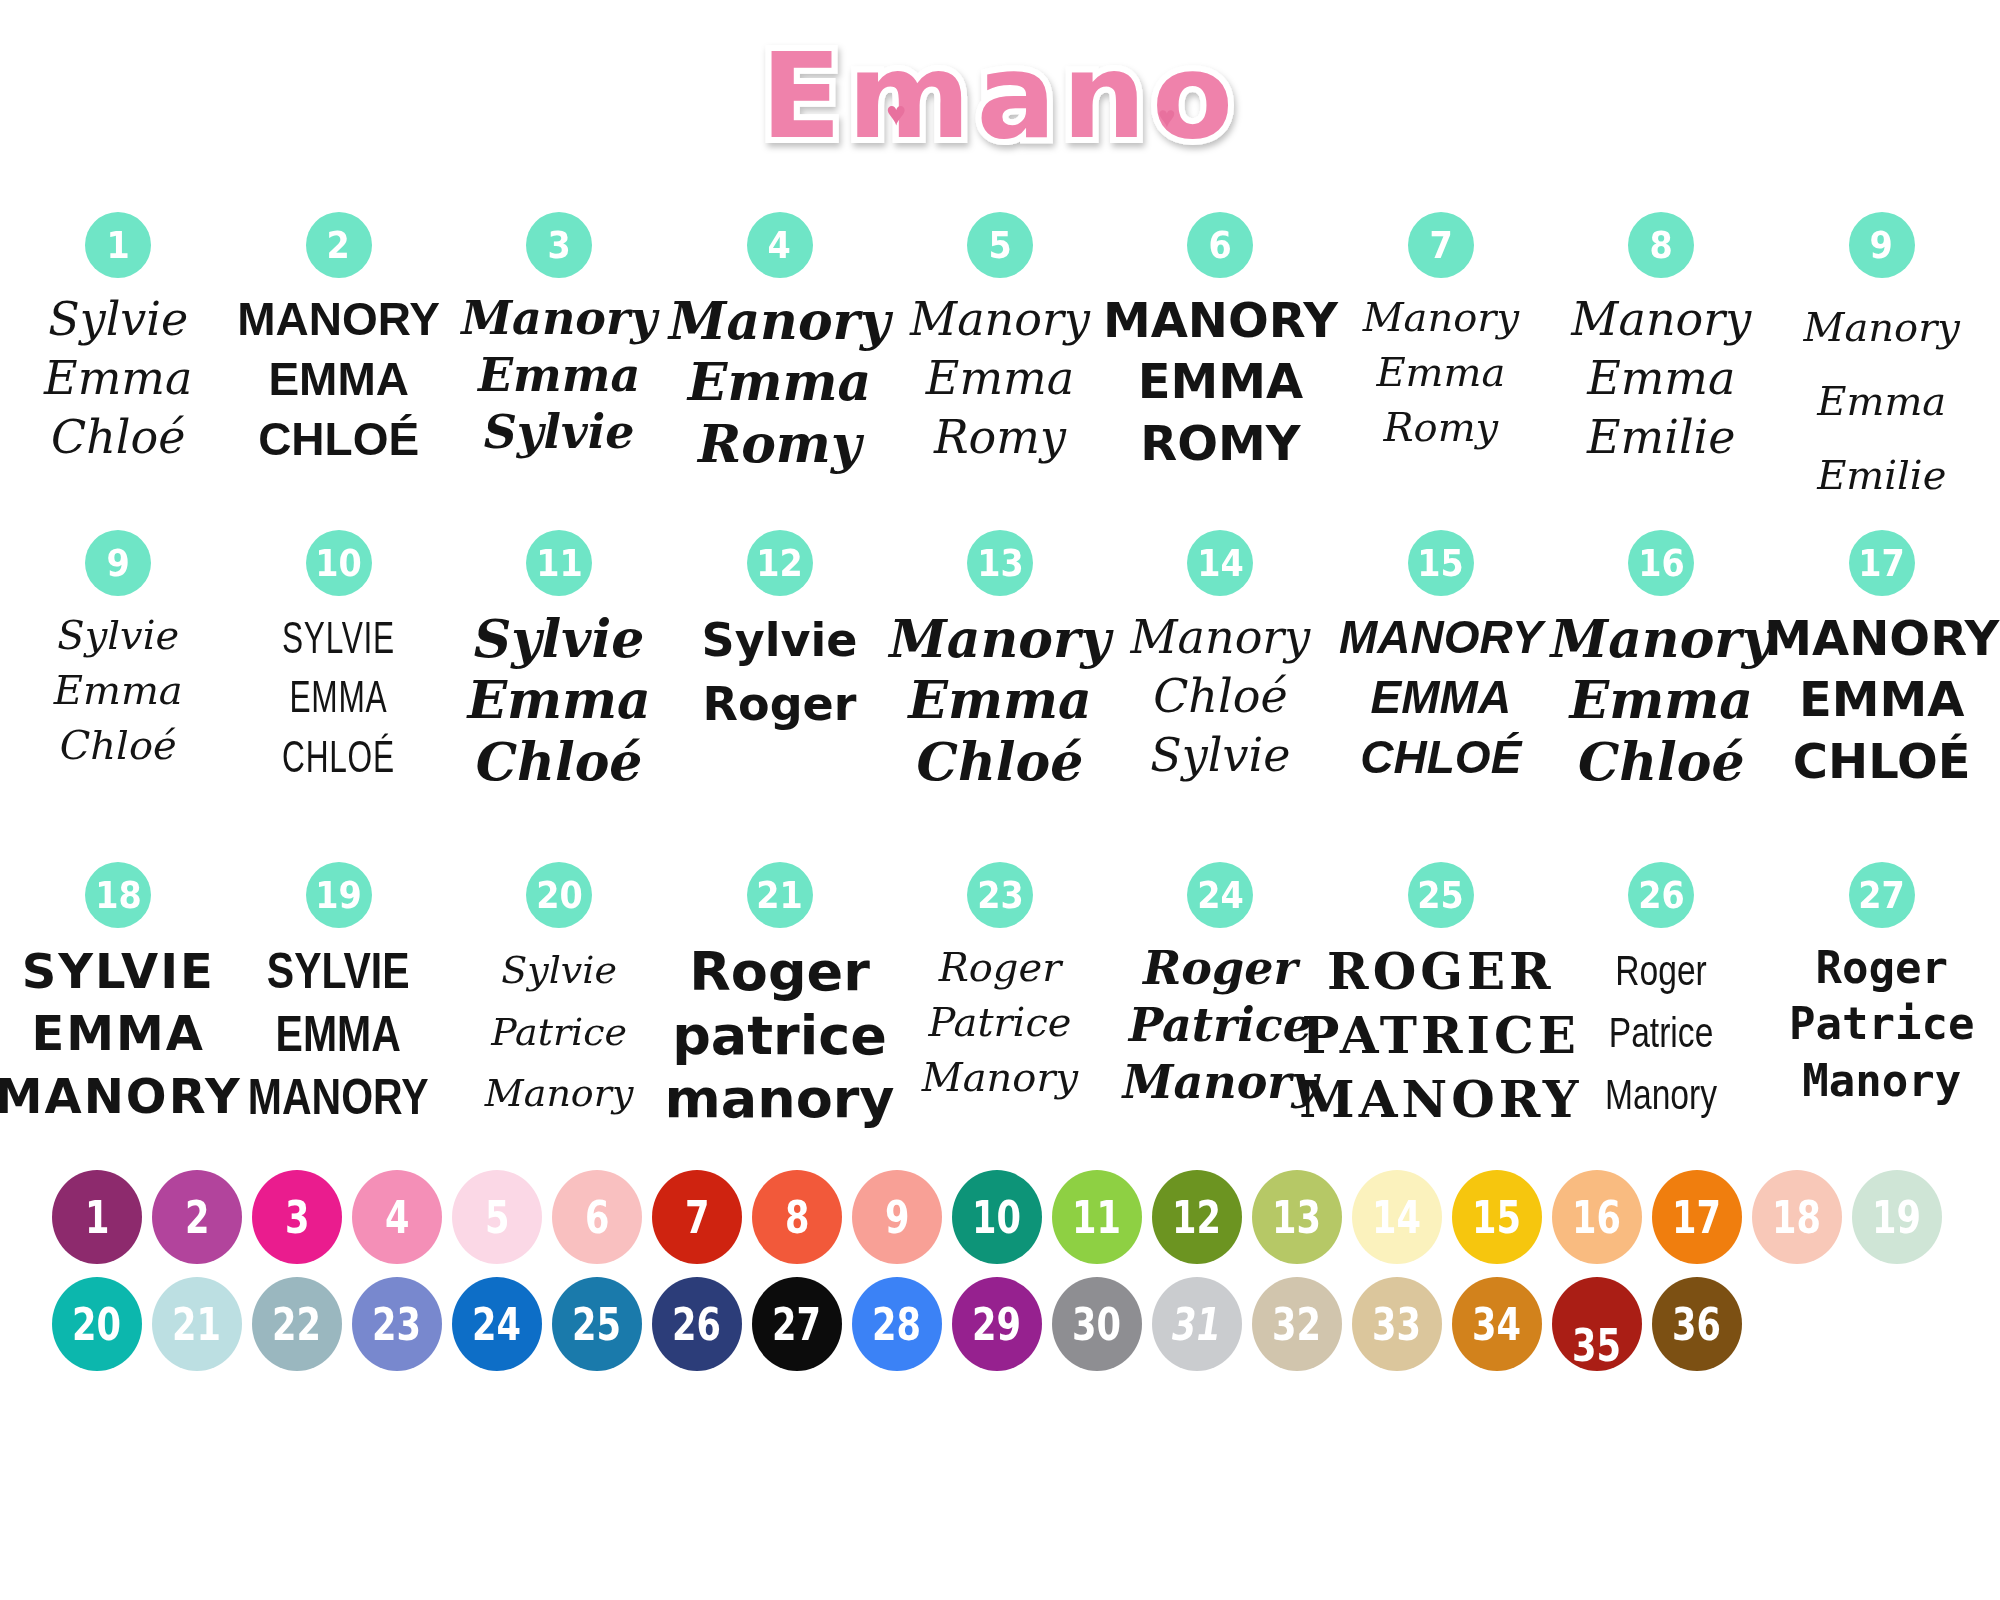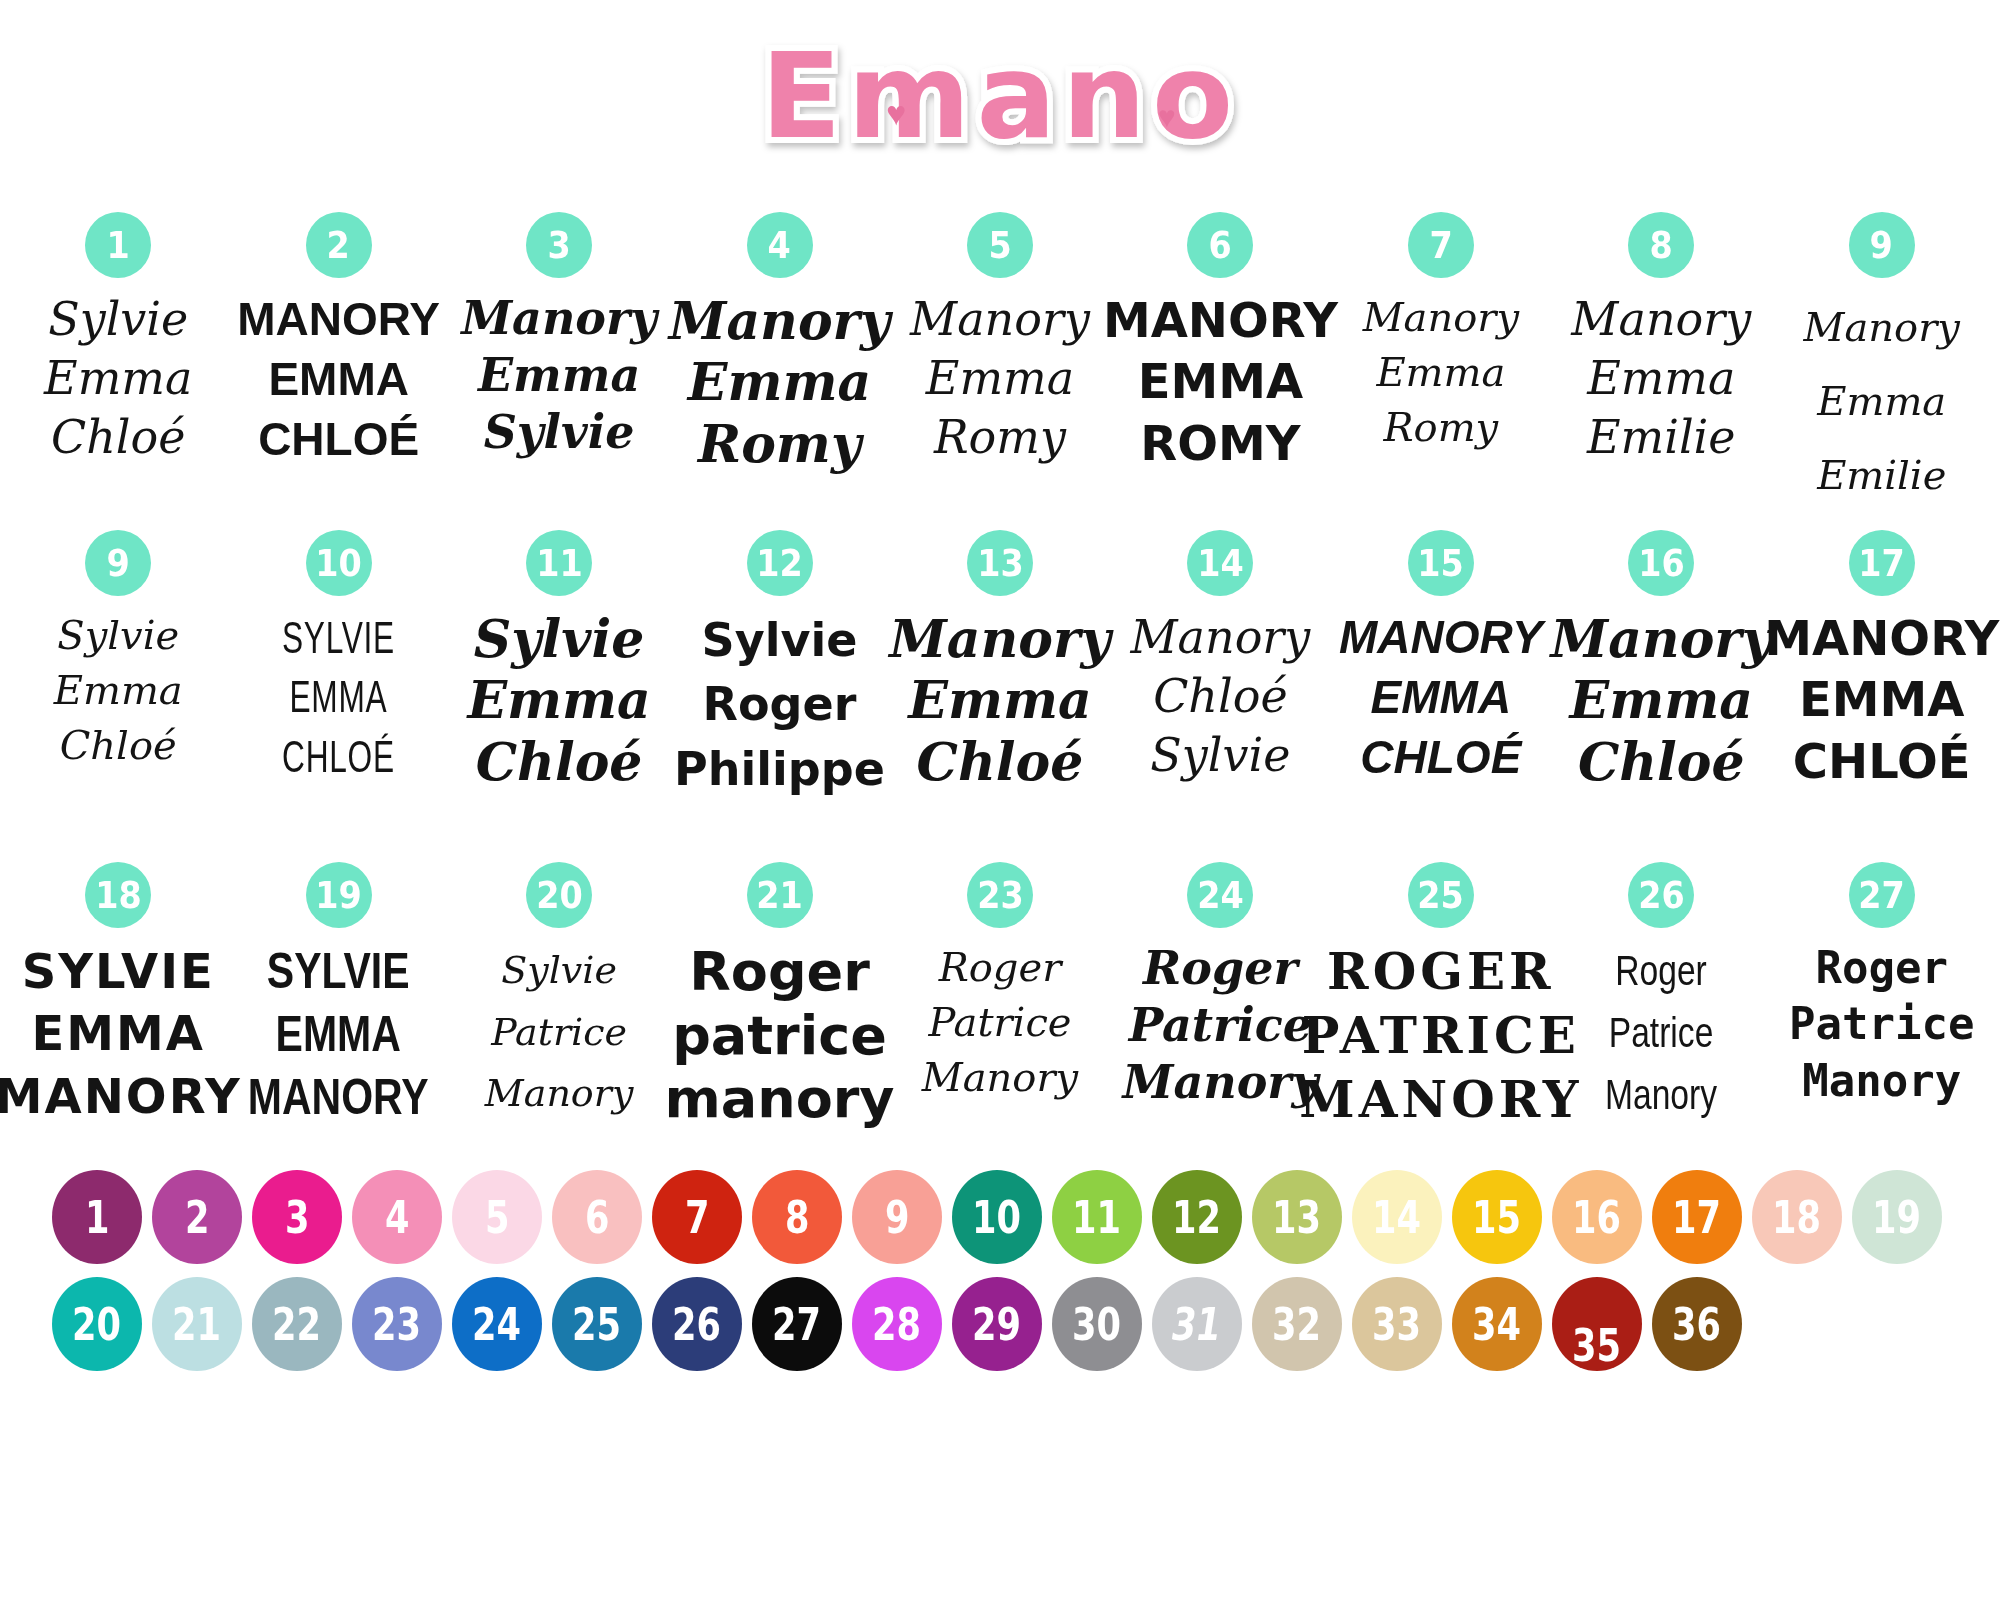--- a/index.html
+++ b/index.html
@@ -192,21 +192,20 @@
             <span class="line">Chloé</span>
           </div>
         </div>
         <div class="font-cell">
           <div class="badge" style="background: rgb(111, 229, 198);">
             <span>12</span>
           </div>
           <div class="sample s-sans-bold">
             <span class="line">Sylvie</span>
             <span class="line">Roger</span>
-            <span class="line">Philippe</span>
           </div>
         </div>
         <div class="font-cell">
           <div class="badge" style="background: rgb(111, 229, 198);">
             <span>13</span>
           </div>
           <div class="sample s-script-big">
             <span class="line">Manory</span>
             <span class="line">Emma</span>
             <span class="line">Chloé</span>
@@ -426,21 +425,21 @@
         </div>
         <div class="color-circle" style="background: rgb(26, 122, 171);">
           <span>25</span>
         </div>
         <div class="color-circle" style="background: rgb(44, 61, 121);">
           <span>26</span>
         </div>
         <div class="color-circle" style="background: rgb(12, 12, 12);">
           <span>27</span>
         </div>
-        <div class="color-circle" style="background: #d946ef;">
+        <div class="color-circle" style="background: #3b82f6;">
           <span>28</span>
         </div>
         <div class="color-circle" style="background: rgb(150, 33, 143);">
           <span>29</span>
         </div>
         <div class="color-circle" style="background: rgb(142, 142, 146);">
           <span>30</span>
         </div>
         <div class="color-circle" style="background: rgb(202, 204, 207); font-style: italic;">
           <span>31</span>

